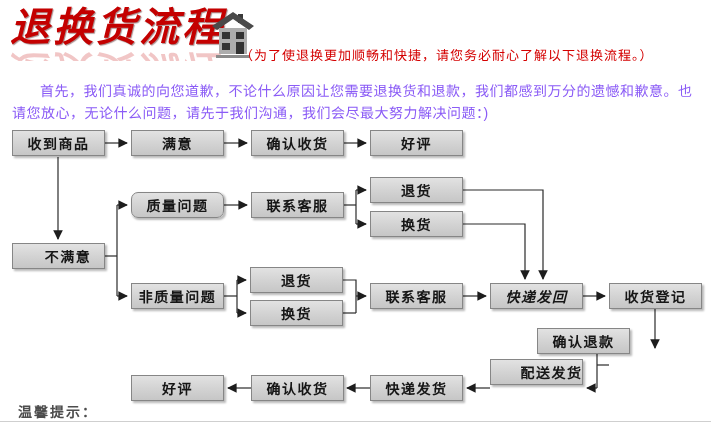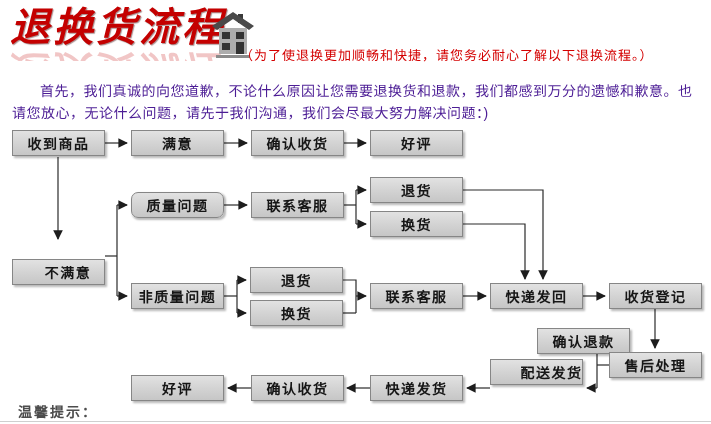--- a/index.html
+++ b/index.html
@@ -29,21 +29,21 @@
     transform:scaleY(-1);white-space:nowrap;
   }
   .house{position:absolute;left:212px;top:11px;}
   .subtitle{
     position:absolute;left:240px;top:45px;
     font-size:13px;color:#d40000;letter-spacing:1px;white-space:nowrap;
   }
   
   .intro{
     position:absolute;left:12px;top:80px;width:690px;
-    font-size:14px;line-height:22px;color:#4c1d95;
+    font-size:14px;line-height:22px;color:#8b5cf6;
     text-indent:2em;letter-spacing:.5px;
   }
   
   .flow{position:absolute;left:0;top:0;width:711px;height:424px;}
   .flow svg{position:absolute;left:0;top:0;}
   .node{
     position:absolute;width:93px;height:26px;box-sizing:border-box;
     background:linear-gradient(180deg,#e2e2e2 0%,#d2d2d2 55%,#c6c6c6 100%);
     border:1px solid #868686;
     box-shadow:1.5px 1.5px 2px rgba(0,0,0,.28);
@@ -142,29 +142,28 @@
     </svg>
 
   <div class="node" style="left: 12px; top: 130px;">收到商品</div>
       <div class="node" style="left: 131px; top: 130px;">满意</div>
       <div class="node" style="left: 251px; top: 130px;">确认收货</div>
       <div class="node" style="left: 370px; top: 130px;">好评</div>
       <div class="node" style="left: 131px; top: 192px; border-radius: 7px;">质量问题</div>
       <div class="node" style="left: 251px; top: 192px;">联系客服</div>
       <div class="node" style="left: 370px; top: 177px;">退货</div>
       <div class="node" style="left: 370px; top: 211px;">换货</div>
-      <div class="node" style="left: 12px; top: 259px; padding-left: 19px;">不满意</div>
+      <div class="node" style="left: 12px; top: 243px; padding-left: 19px;">不满意</div>
       <div class="node" style="left: 131px; top: 283px;">非质量问题</div>
       <div class="node" style="left: 250px; top: 267px;">退货</div>
       <div class="node" style="left: 250px; top: 300px;">换货</div>
       <div class="node" style="left: 370px; top: 283px;">联系客服</div>
-      <div class="node" style="left: 490px; top: 283px;">快递发回</div>
+      <div class="node" style="left: 490px; top: 283px; font-style: italic;">快递发回</div>
       <div class="node" style="left: 609px; top: 283px;">收货登记</div>
       <div class="node" style="left: 490px; top: 328px; margin-left: 47px;">确认退款</div>
-      <div class="node" style="left: 609px; top: 352px;">售后处理</div>
       <div class="node" style="left: 490px; top: 359px; padding-left: 30px;">配送发货</div>
       <div class="node" style="left: 370px; top: 375px;">快递发货</div>
       <div class="node" style="left: 251px; top: 375px;">确认收货</div>
       <div class="node" style="left: 131px; top: 375px;">好评</div>
     </div>
 
   <div class="tip">温馨提示：</div>
   <div class="bottom-rule"></div>
 
 </div>

